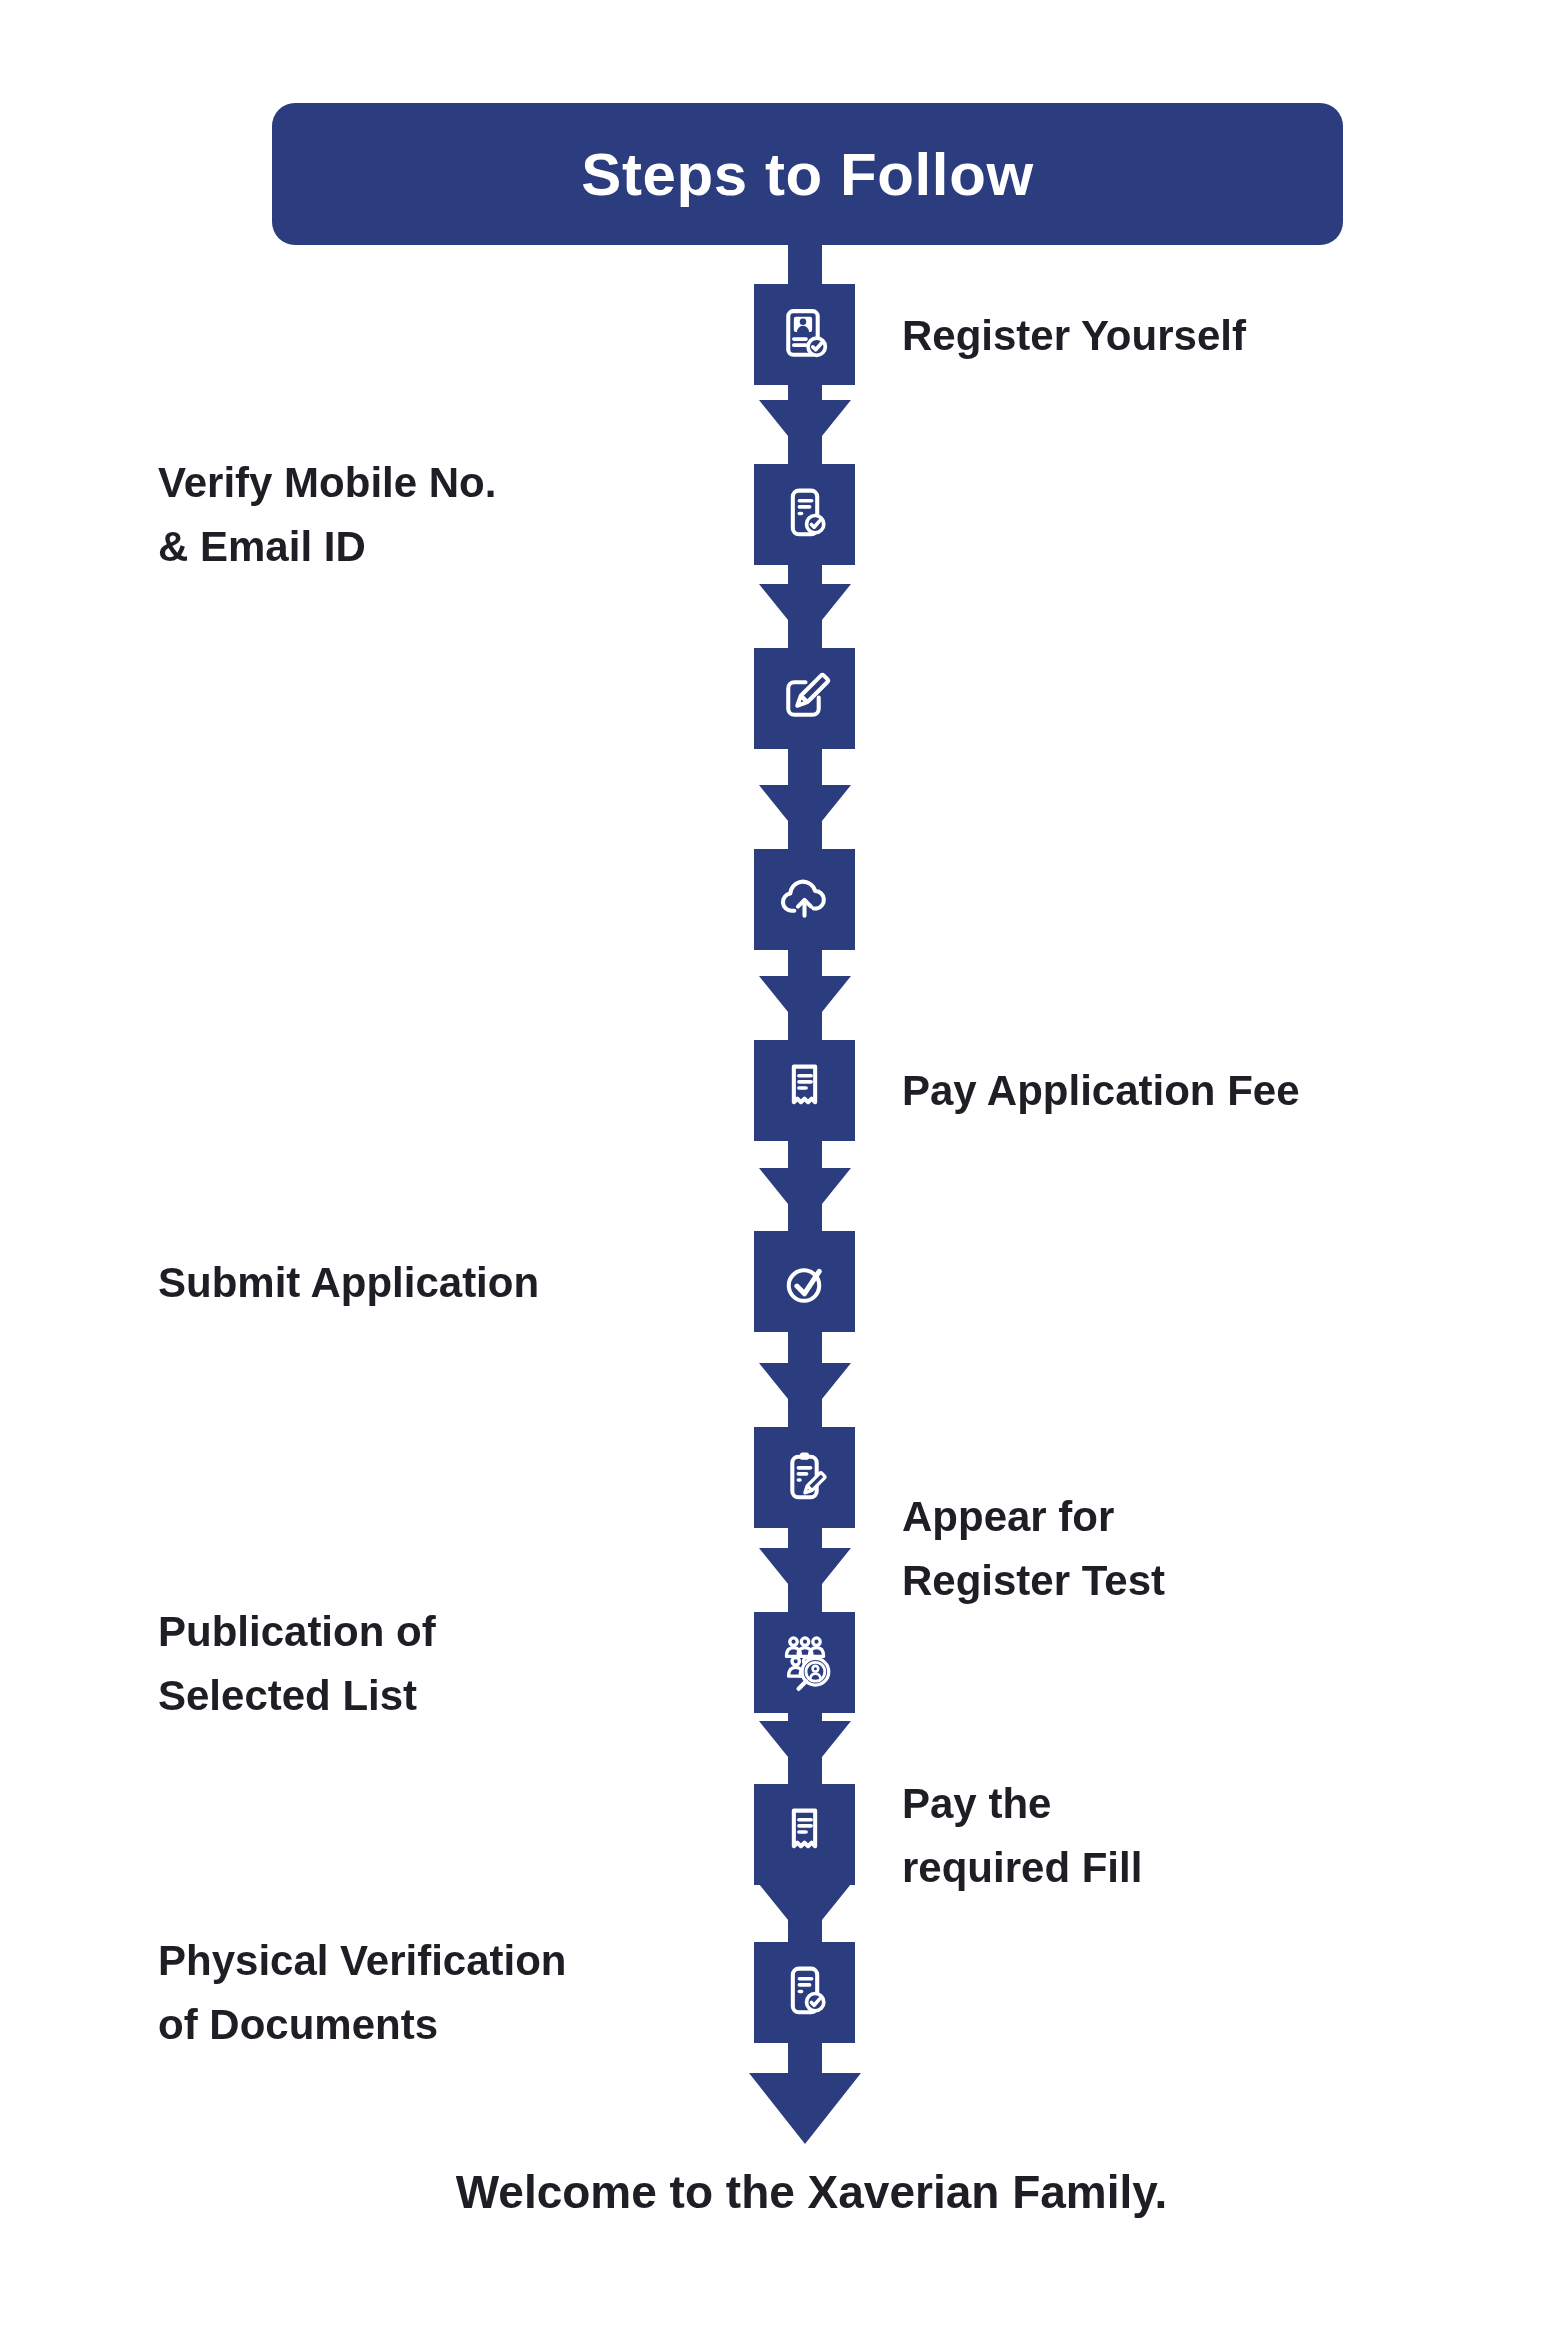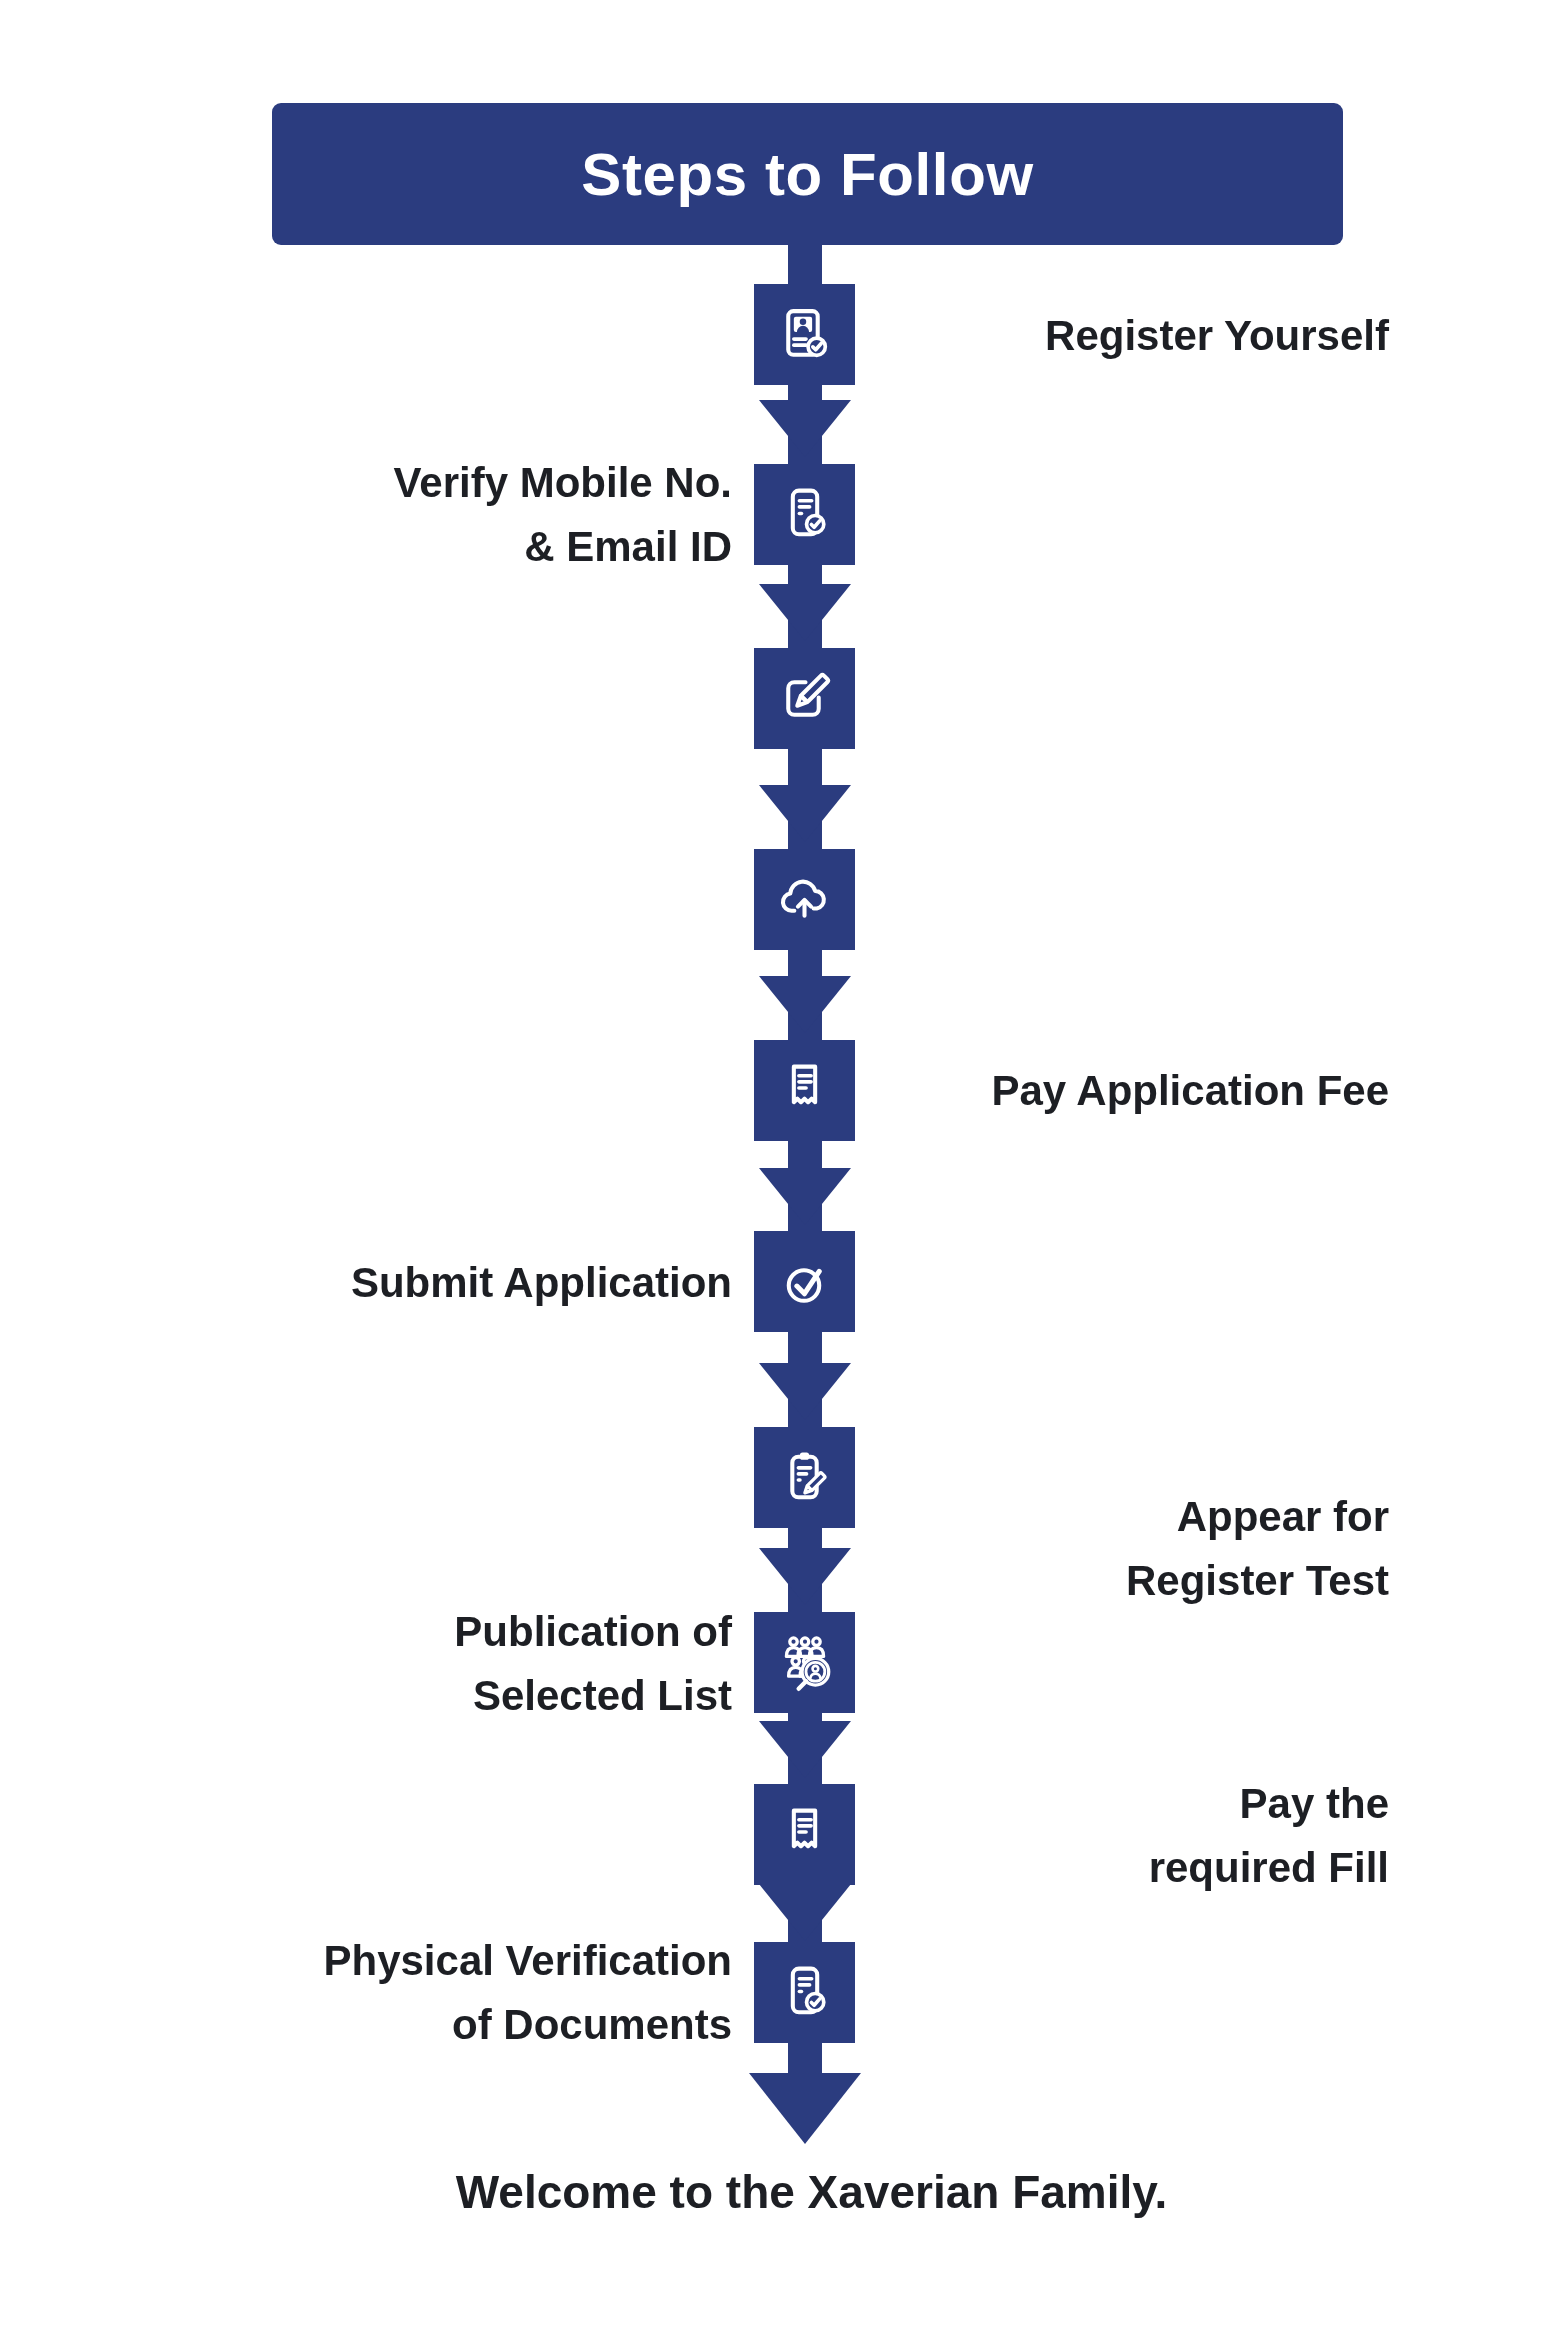--- a/index.html
+++ b/index.html
@@ -9,21 +9,21 @@
   html,body{margin:0;padding:0;background:#fff;}
   .canvas{
     position:relative;
     width:1562px;height:2342px;
     background:#fff;
     font-family:"Liberation Sans", sans-serif;
     overflow:hidden;
   }
   .title-bar{
     position:absolute;left:272px;top:103px;width:1071px;height:142px;
-    background:var(--blue);border-radius:9px;
+    background:var(--blue);border-radius:23px;
     display:flex;align-items:center;justify-content:center;
   }
   .title-text{
     color:#fff;font-size:60px;font-weight:bold;letter-spacing:0.6px;
   }
   .spine{
     position:absolute;left:788px;top:244px;width:34px;height:1839px;
     background:var(--blue);
   }
   .sq{
@@ -43,21 +43,21 @@
   .a1{top:400px}.a2{top:584px}.a3{top:785px}.a4{top:976px}.a5{top:1168px}
   .a6{top:1363px}.a7{top:1548px}.a8{top:1721px}.a9{top:1884px}
   .dart-final{
     position:absolute;left:749px;top:2073px;width:112px;height:71px;
     background:var(--blue);
     clip-path:polygon(0 0,100% 0,50% 100%);
   }
   .lbl{
     position:absolute;height:137px;
     display:flex;flex-direction:column;justify-content:center;
-    text-align:right;color:var(--text);
+    text-align:left;color:var(--text);
     font-size:42px;font-weight:bold;line-height:64px;
   }
   .lbl-left{left:158px;width:574px}
   .lbl-right{left:902px;width:487px}
   .l1{top:267px}.l2{top:446px}.l3{top:631px}.l4{top:832px}.l5{top:1022px}
   .l6{top:1214px}.l7{top:1480px}.l8{top:1595px}.l9{top:1767px}.l10{top:1924px}
   .footer{
     position:absolute;left:59px;top:2165px;width:1505px;
     text-align:center;color:var(--text);
     font-size:46px;font-weight:bold;

